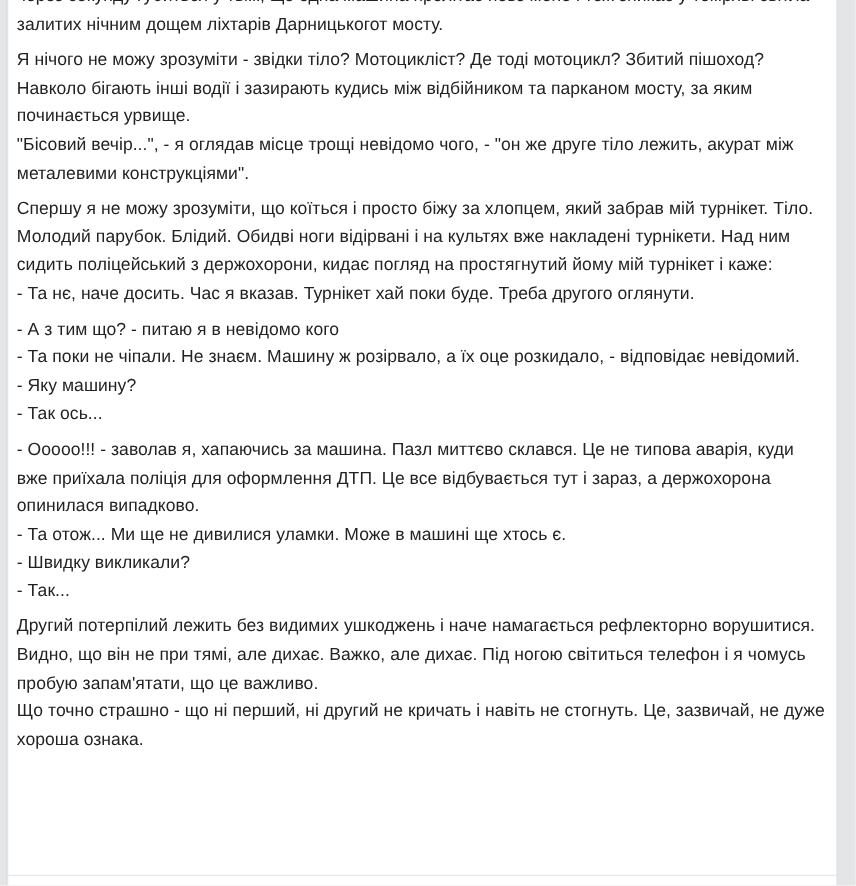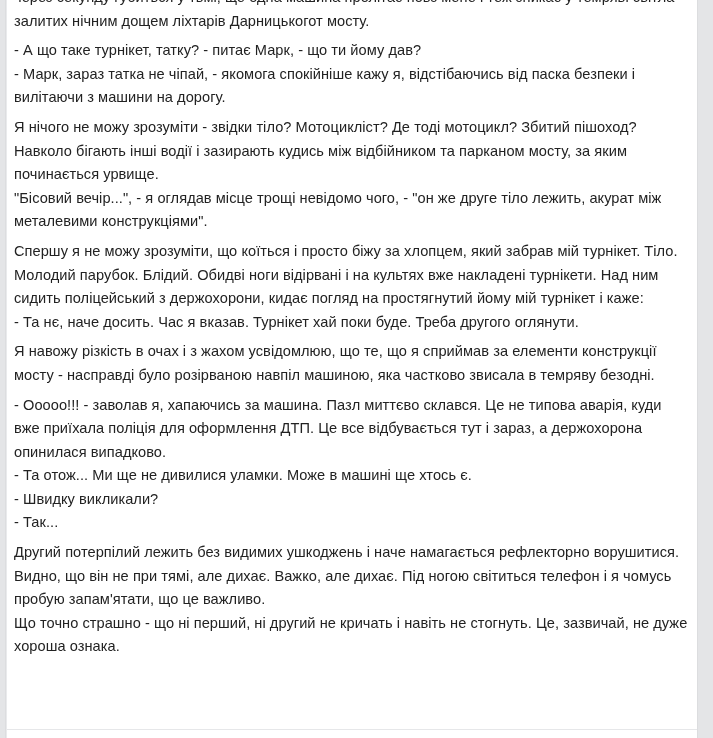--- a/index.html
+++ b/index.html
@@ -101,31 +101,32 @@
 <div id="page-frame">
 
   <div id="left-gutter"></div>
   <div id="right-gutter"></div>
 
   <div id="content-card">
     <div id="article-body">
 
       <p class="para clipped-top">через секунду губиться у тьмі, ще одна машина пролітає повз мене і теж зникає у темряві світла залитих нічним дощем ліхтарів Дарницькогот мосту.</p>
 
-      <p class="para">- А що таке турнікет, татку? - питає Марк, - що ти йому дав?
-- Марк, зараз татка не чіпай, - якомога спокійніше кажу я, відстібаючись від паска безпеки і вилітаючи з машини на дорогу.</p>
 
       <p class="para">Я нічого не можу зрозуміти - звідки тіло? Мотоцикліст? Де тоді мотоцикл? Збитий пішоход? Навколо бігають інші водії і зазирають кудись між відбійником та парканом мосту, за яким починається урвище.
 "Бісовий вечір...", - я оглядав місце трощі невідомо чого, - "он же друге тіло лежить, акурат між металевими конструкціями".</p>
 
       <p class="para">Спершу я не можу зрозуміти, що коїться і просто біжу за хлопцем, який забрав мій турнікет. Тіло. Молодий парубок. Блідий. Обидві ноги відірвані і на культях вже накладені турнікети. Над ним сидить поліцейський з держохорони, кидає погляд на простягнутий йому мій турнікет і каже:
 - Та нє, наче досить. Час я вказав. Турнікет хай поки буде. Треба другого оглянути.</p>
 
+      <p class="para">- А з тим що? - питаю я в невідомо кого
+- Та поки не чіпали. Не знаєм. Машину ж розірвало, а їх оце розкидало, - відповідає невідомий.
+- Яку машину?
+- Так ось...</p>
 
-      <p class="para">Я навожу різкість в очах і з жахом усвідомлюю, що те, що я сприймав за елементи конструкції мосту - насправді було розірваною навпіл машиною, яка частково звисала в темряву безодні.</p>
 
       <p class="para">- Ооооо!!! - заволав я, хапаючись за машина. Пазл миттєво склався. Це не типова аварія, куди вже приїхала поліція для оформлення ДТП. Це все відбувається тут і зараз, а держохорона опинилася випадково.
 - Та отож... Ми ще не дивилися уламки. Може в машині ще хтось є.
 - Швидку викликали?
 - Так...</p>
 
       <p class="para">Другий потерпілий лежить без видимих ушкоджень і наче намагається рефлекторно ворушитися. Видно, що він не при тямі, але дихає. Важко, але дихає. Під ногою світиться телефон і я чомусь пробую запам'ятати, що це важливо.
 Що точно страшно - що ні перший, ні другий не кричать і навіть не стогнуть. Це, зазвичай, не дуже хороша ознака.</p>
 
     </div>

